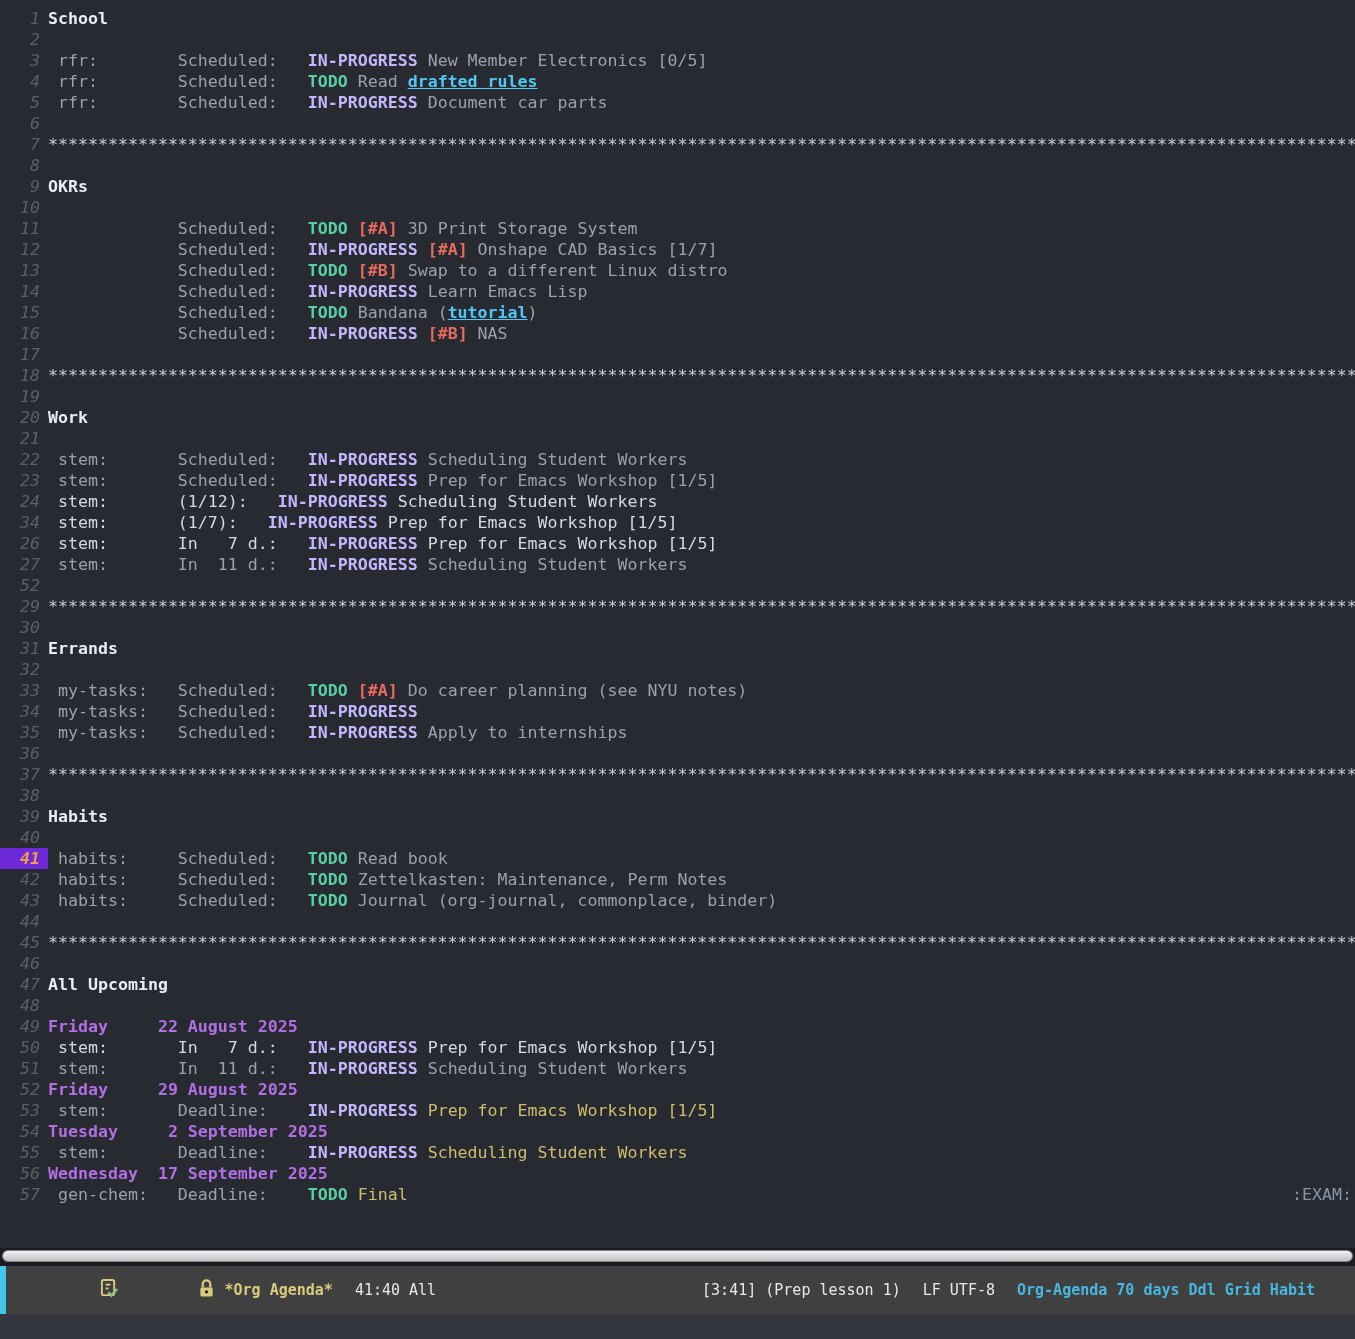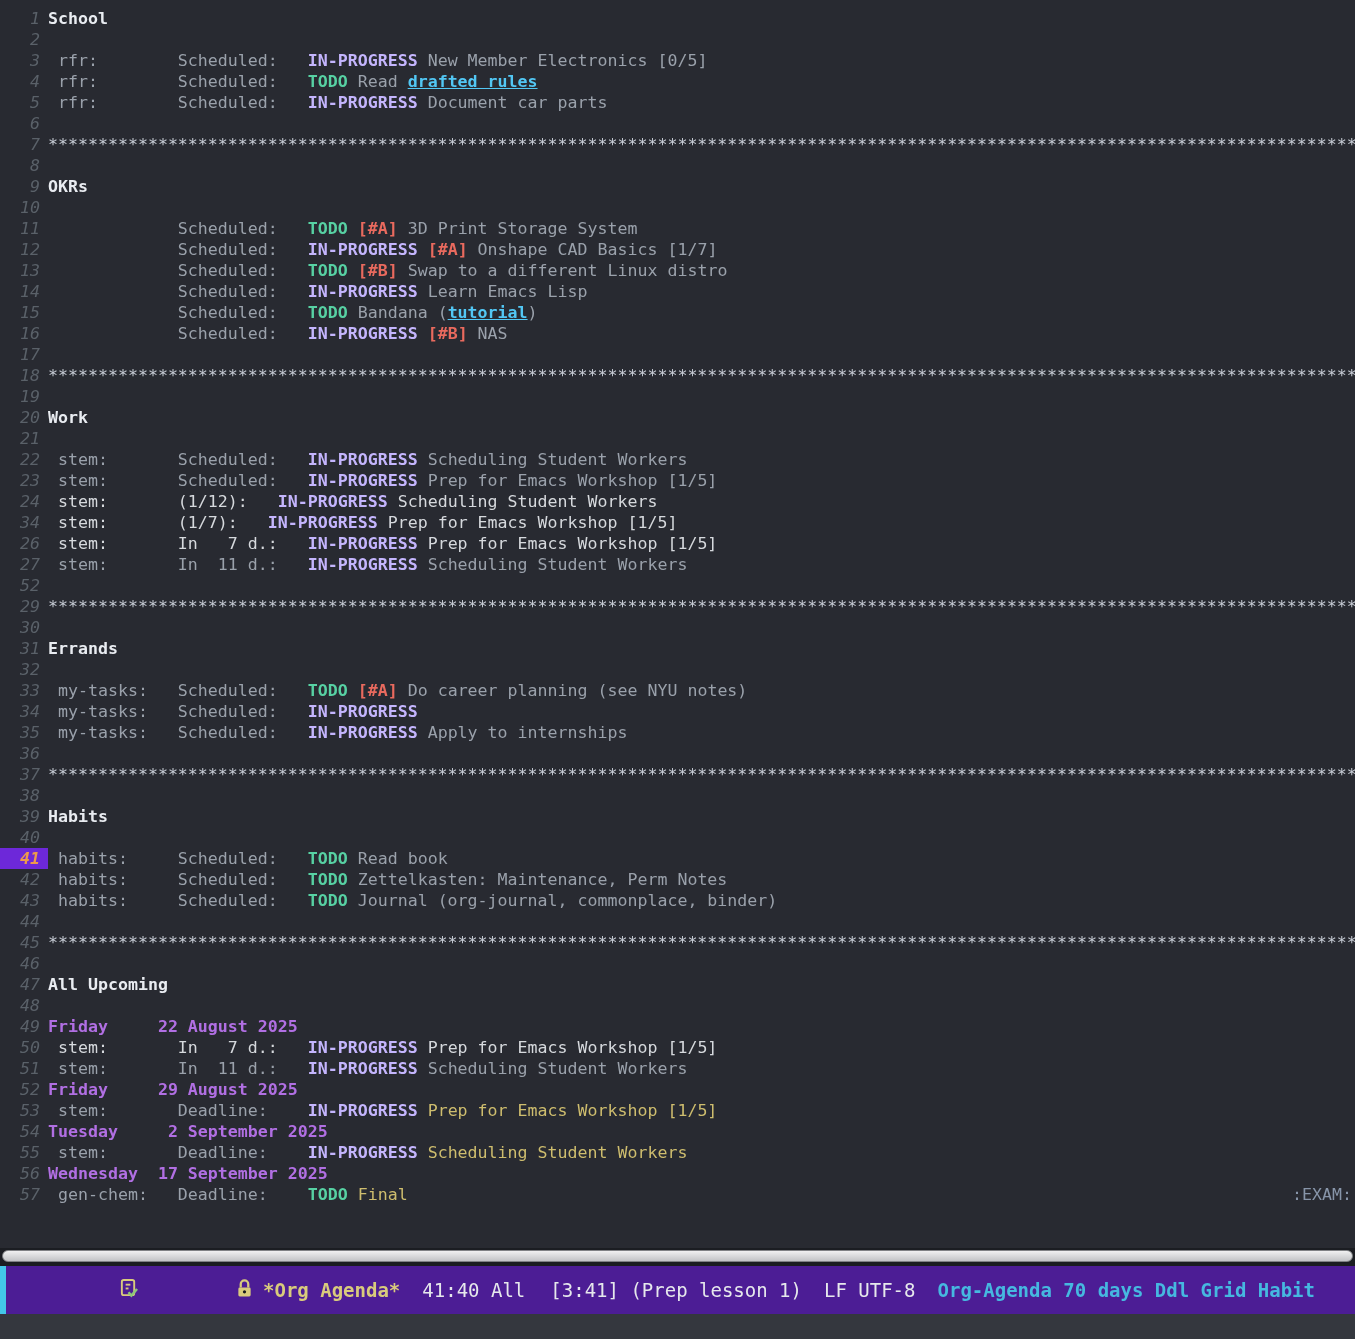--- a/index.html
+++ b/index.html
@@ -39,22 +39,22 @@
   .hscroll{position:absolute;top:1248px;left:0;right:0;height:18px;background:#1b1d22;}
   .hscroll .thumb{
     margin:2px 2px 0 2px;height:12px;border-radius:7px;
     background:linear-gradient(#f0f0f1,#c2c3c6);
     border:1px solid #808285;box-sizing:border-box;
   }
 
   
   .modeline{
     position:absolute;top:1266px;left:0;right:0;height:48px;
-    background:#4c1d95;display:flex;align-items:center;
-    font-size:19px;color:#e6e8ec;white-space:pre;
+    background:#404040;display:flex;align-items:center;
+    font-size:15px;color:#e6e8ec;white-space:pre;
   }
   .ml-accent{position:absolute;left:0;top:0;bottom:0;width:6px;background:#43c7e8;}
   .ml-icons{display:flex;align-items:center;gap:7px;margin-left:27px;}
   .ml-name{color:#d9cb7c;font-weight:bold;margin-left:10px;}
   .ml-pos{margin-left:22px;color:#e6e8ec;}
   .ml-right{position:absolute;right:40px;display:flex;align-items:center;}
   .ml-clock{color:#e6e8ec;}
   .ml-enc{color:#e6e8ec;margin-left:22px;}
   .ml-modes{color:#46b8e0;font-weight:bold;margin-left:22px;}
 

